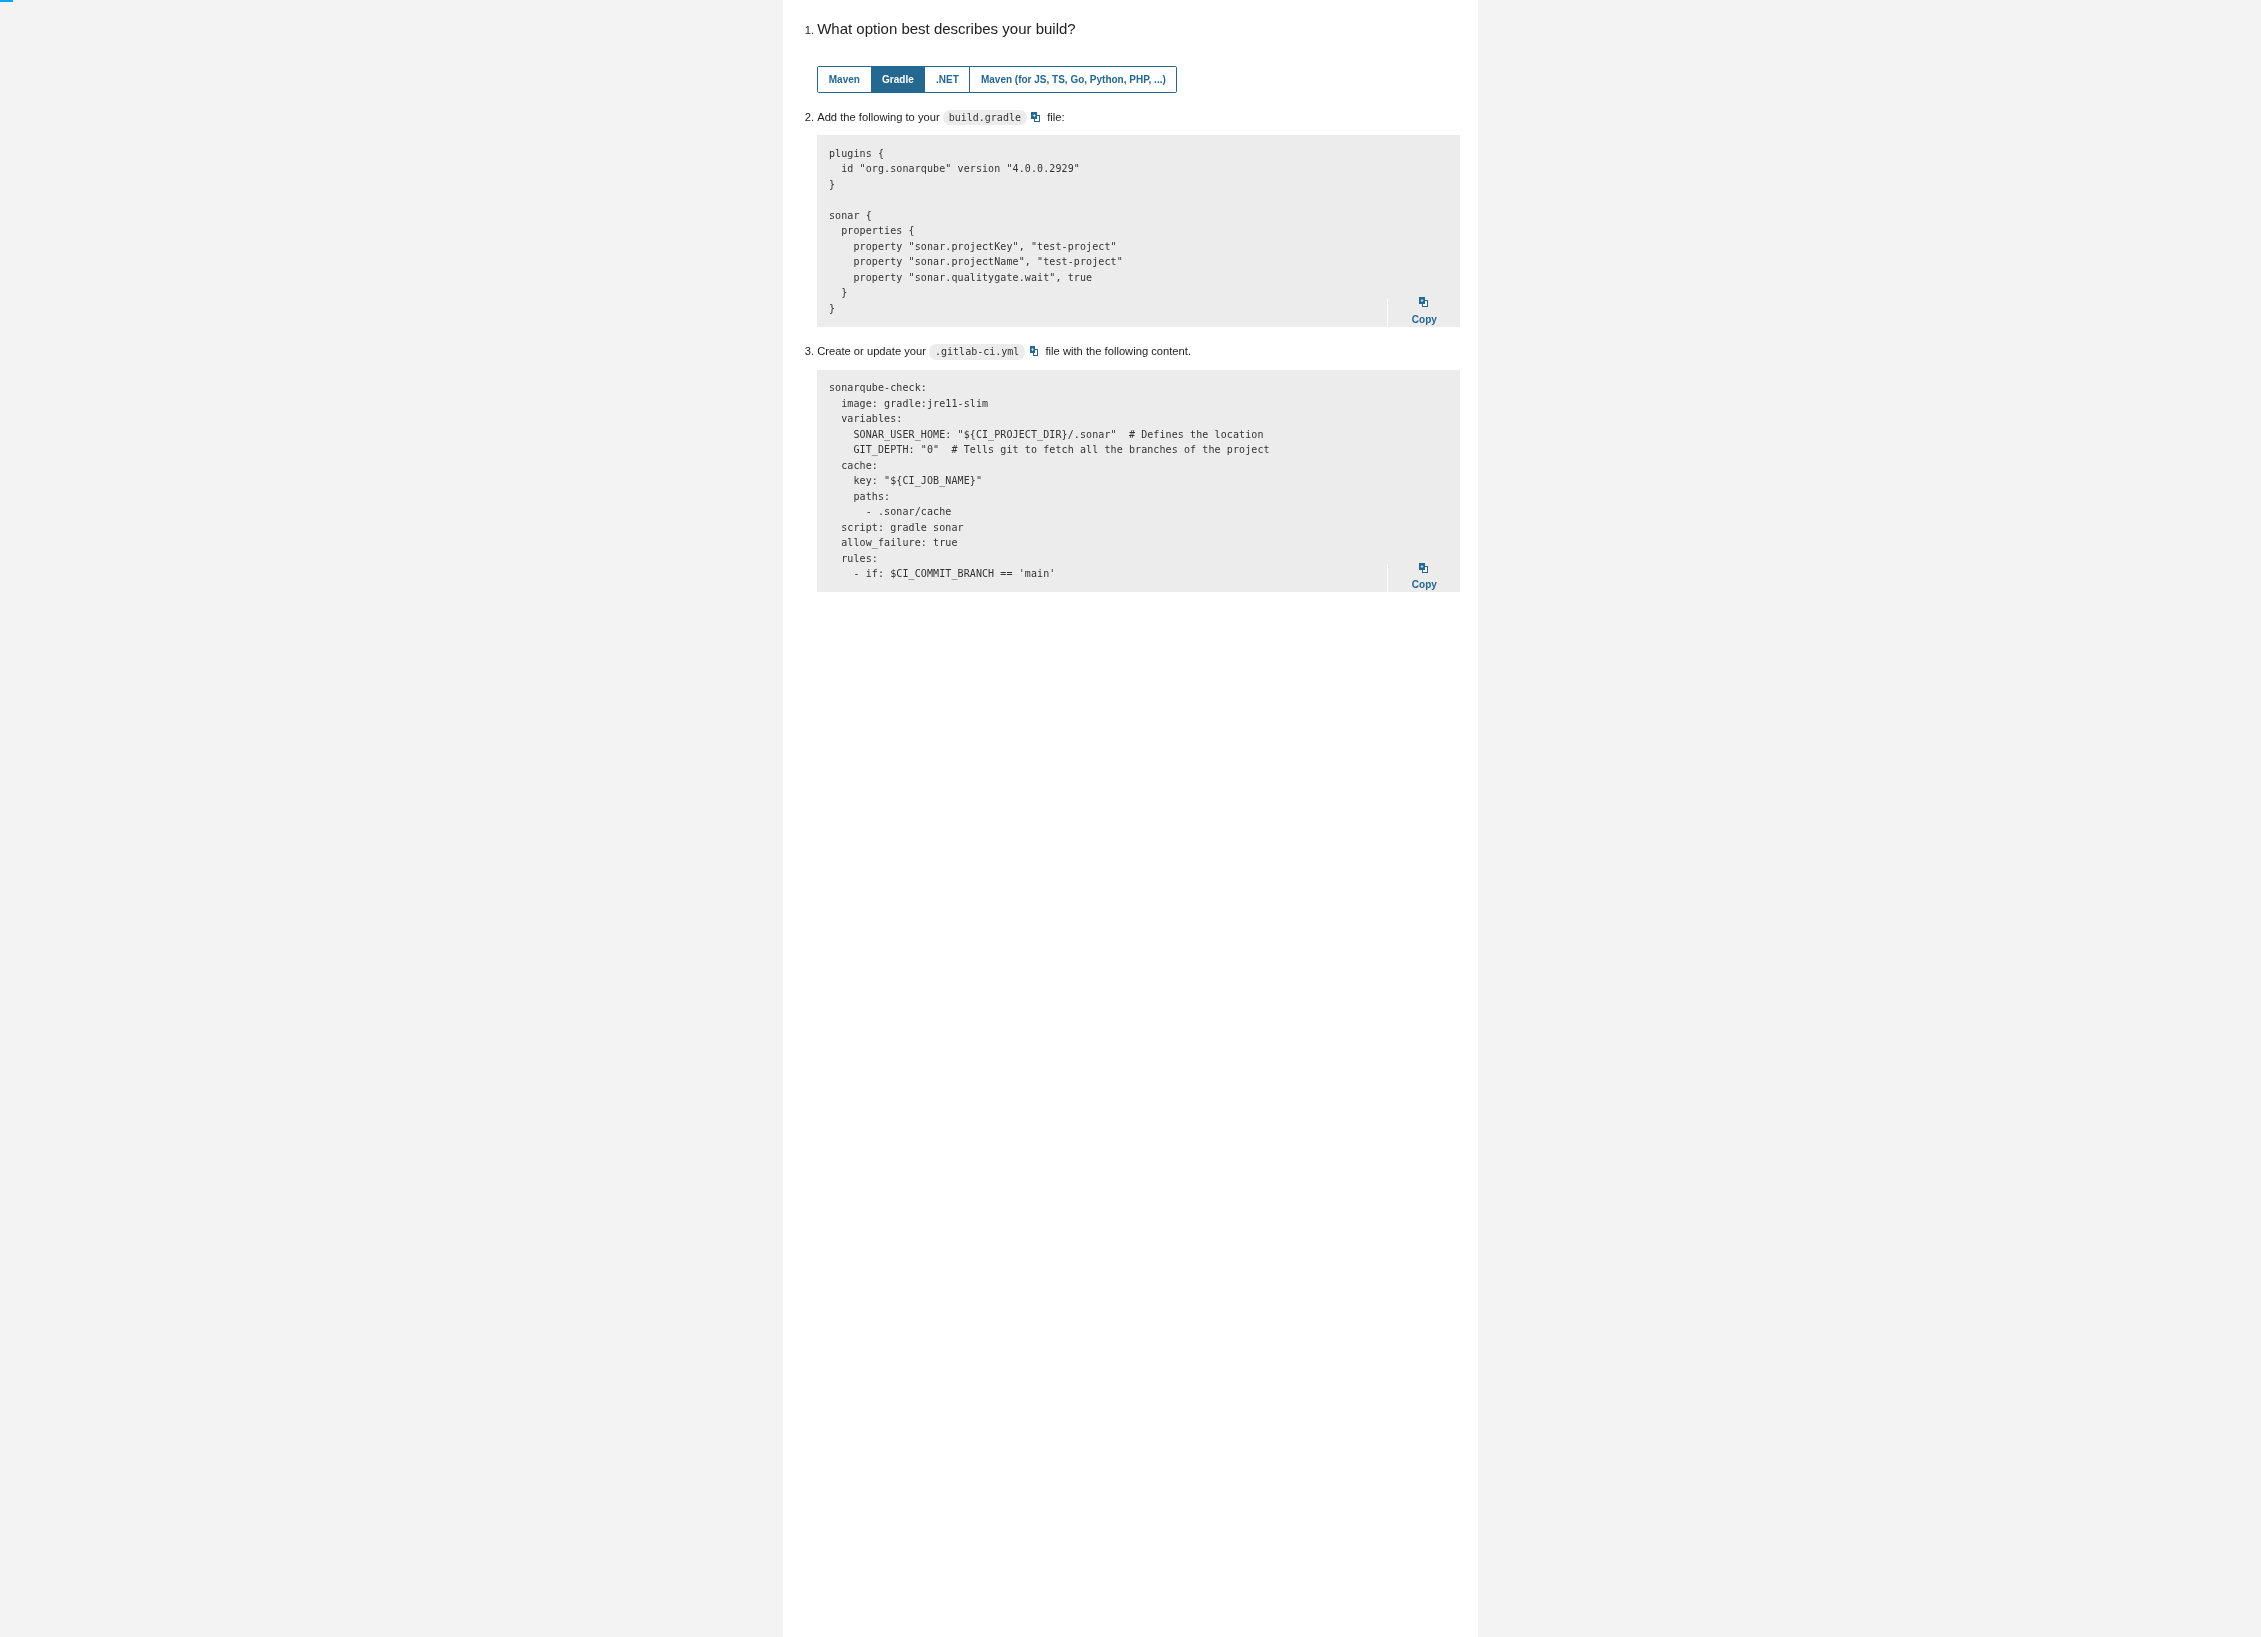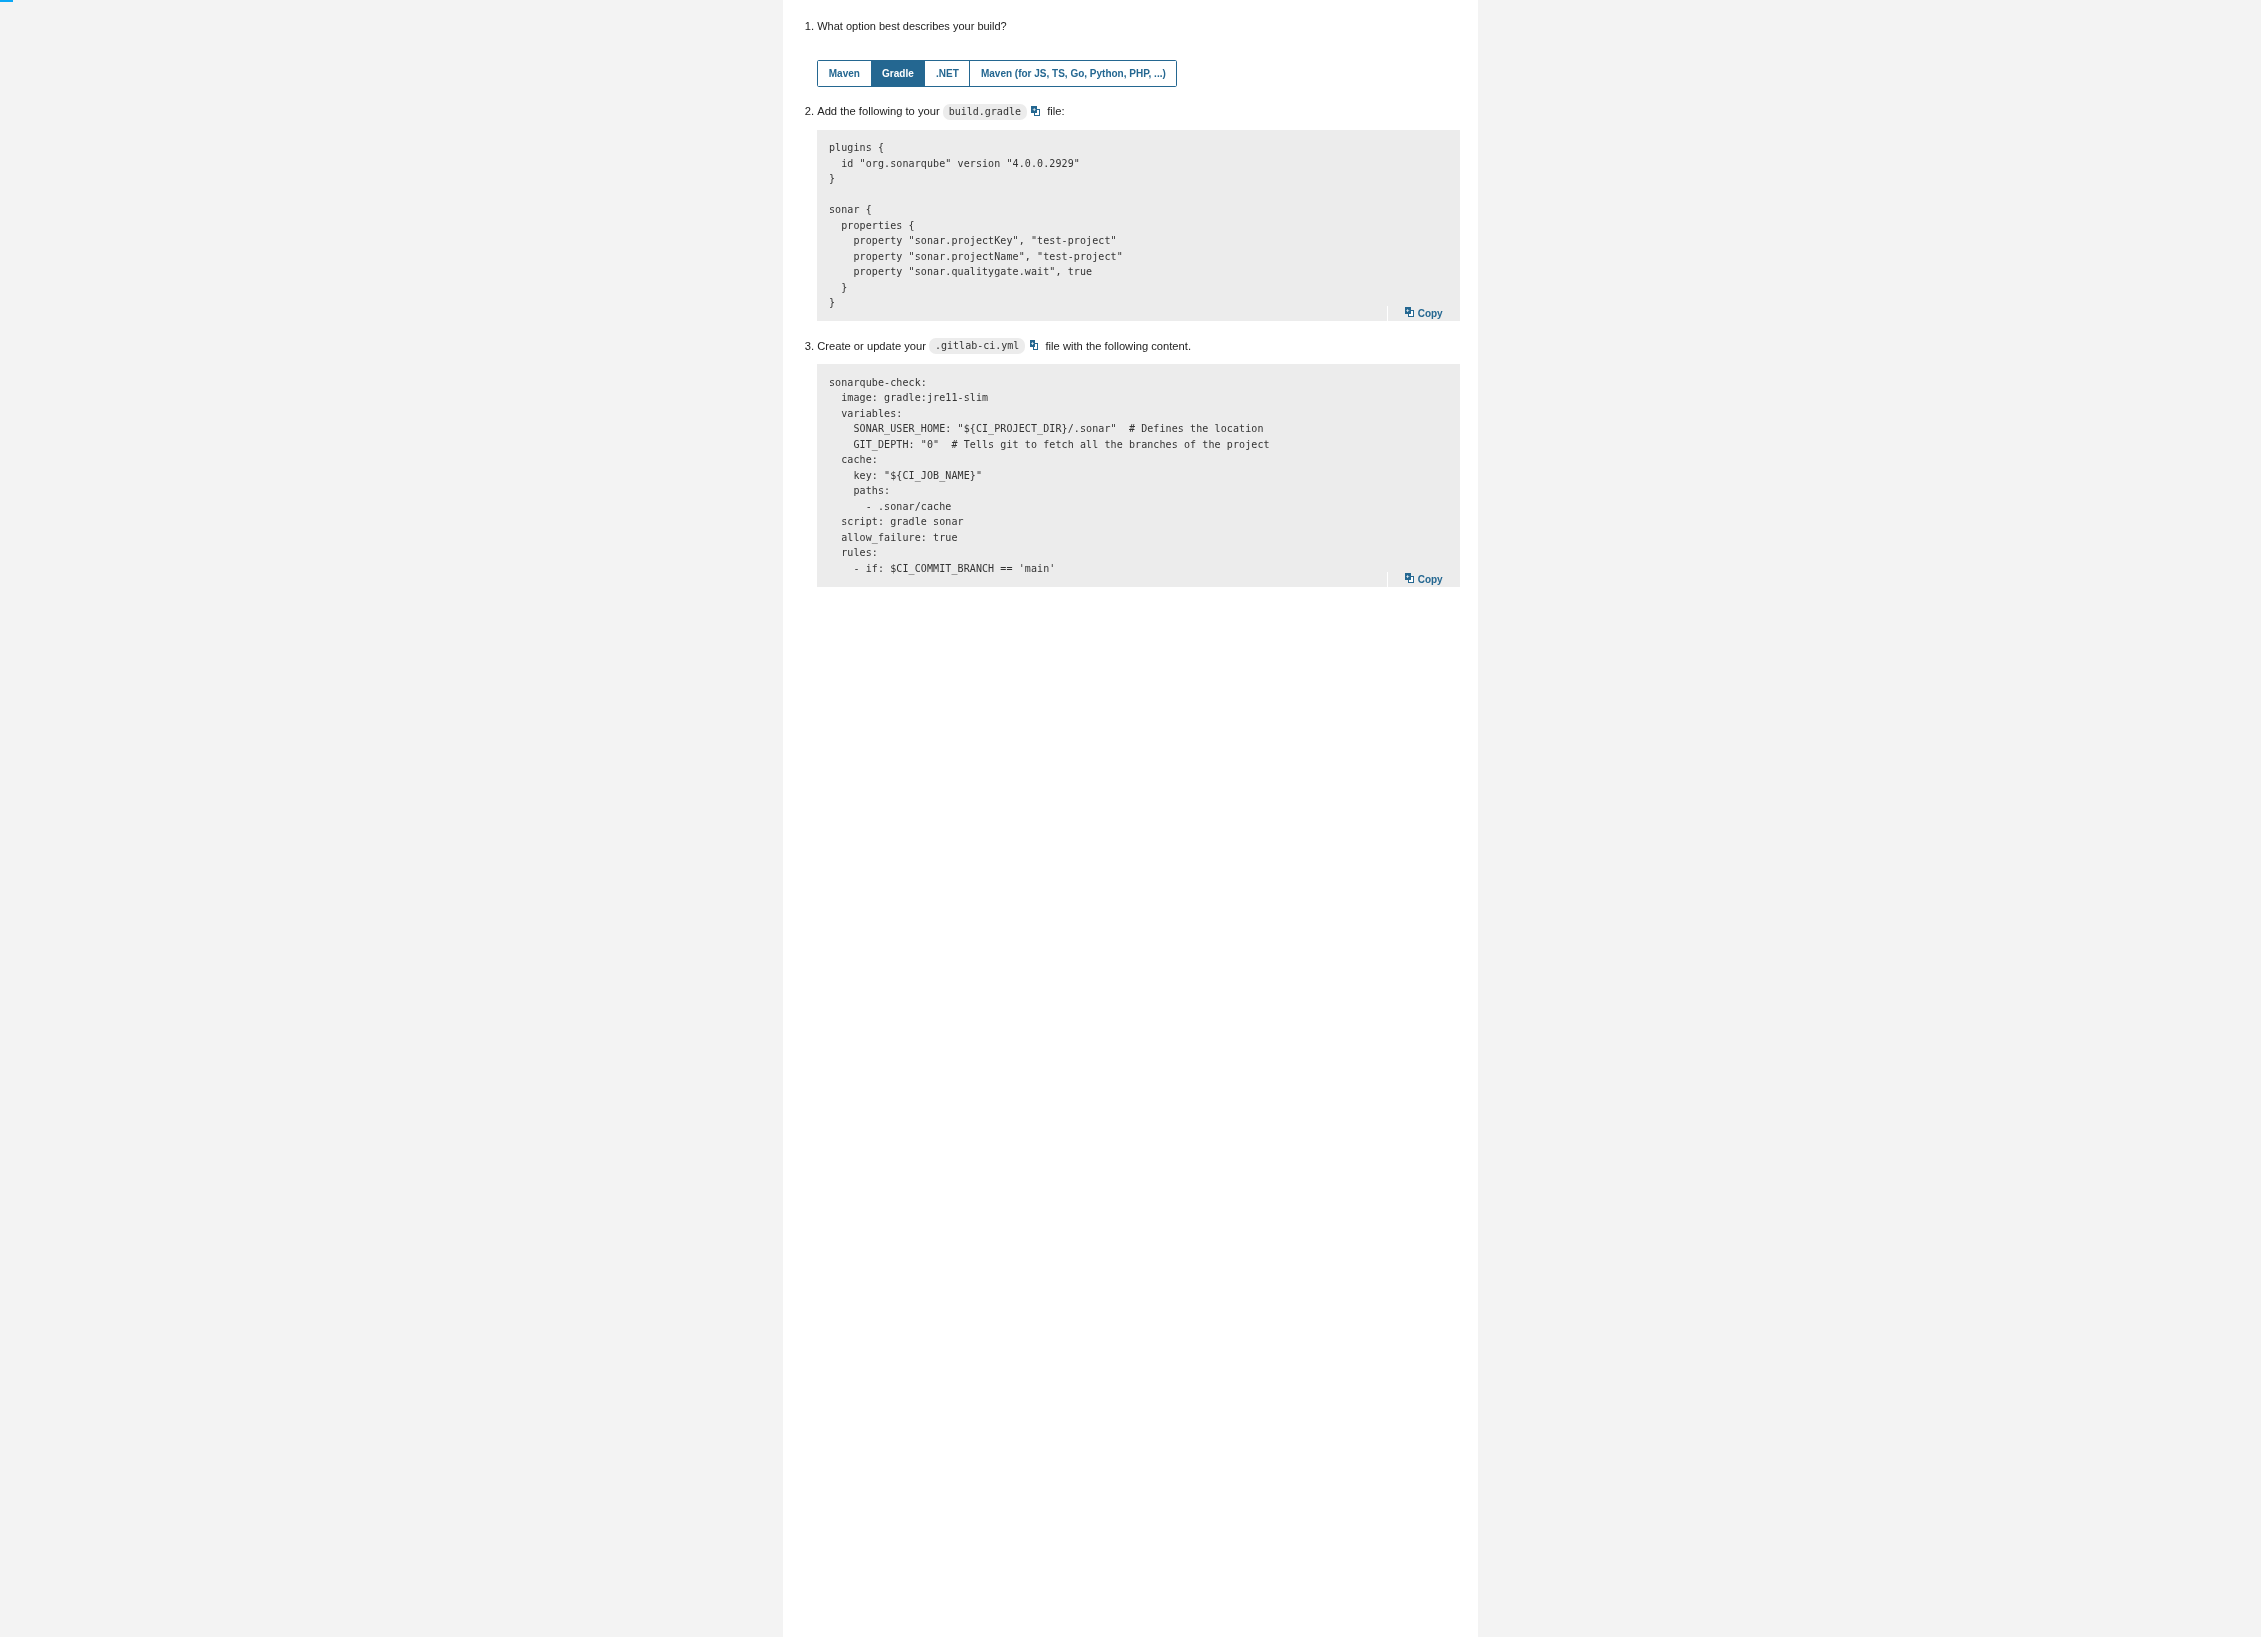--- a/index.html
+++ b/index.html
@@ -21,21 +21,21 @@
   ol.steps {
     margin: 0;
     padding-left: 16.5px;
   }
   ol.steps > li {
     margin-bottom: 16.5px;
     font-size: 11.2px;
     line-height: 1.5;
   }
   .step-title {
-    font-size: 11px;
+    font-size: 15px;
   }
   .button-group {
     display: inline-flex;
     border: 0.6px solid #246791;
     border-radius: 1.8px;
     overflow: hidden;
     margin-top: 26px;
     justify-content: center;
   }
   .button-group .opt {
@@ -108,21 +108,21 @@
     color: #333;
     white-space: pre;
     overflow-x: auto;
     letter-spacing: 0.1px;
   }
   .copy-side {
     width: 65px;
     display: flex;
     align-items: center;
     justify-content: center;
-    flex-direction: row;
+    flex-direction: column;
     gap: 3.5px;
     cursor: pointer;
     border-left: 0.6px solid #fff;
     padding: 0 3.5px;
   }
   .copy-side .copy-label {
     color: #246791;
     font-weight: 700;
     font-size: 10px;
   }

